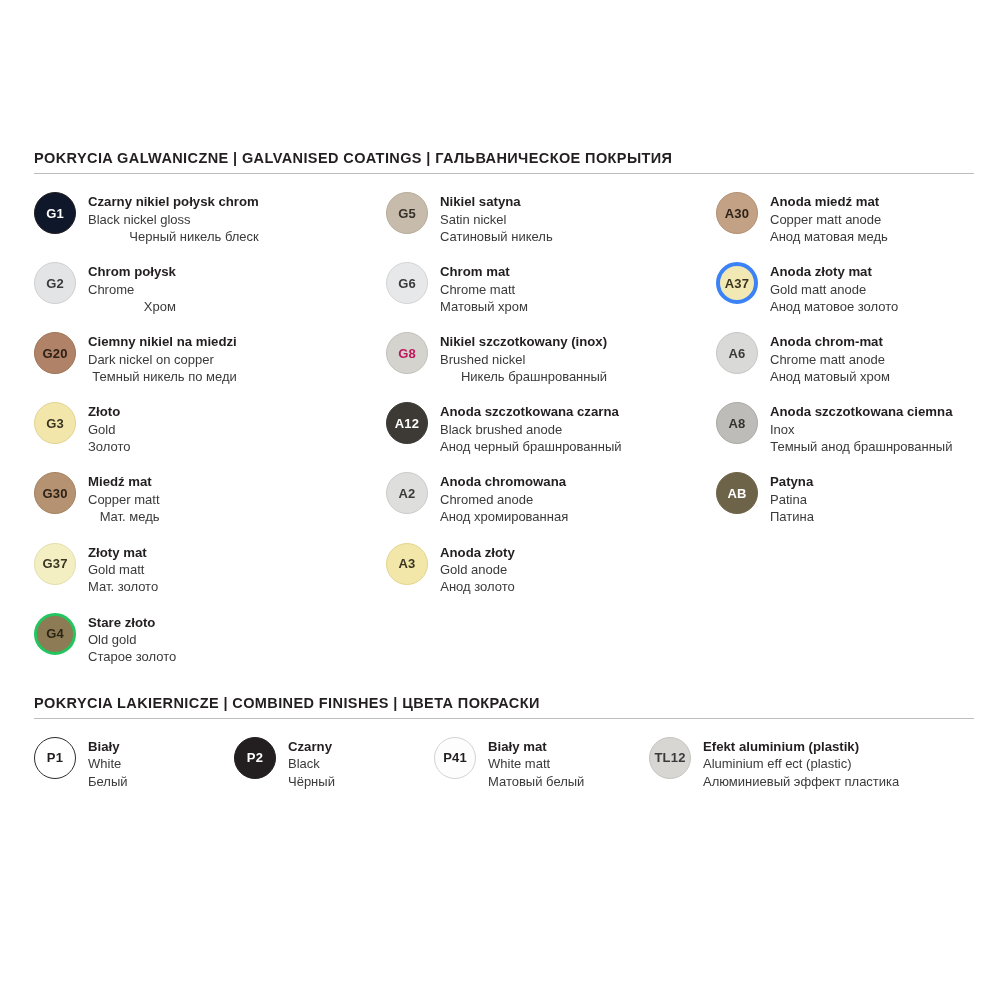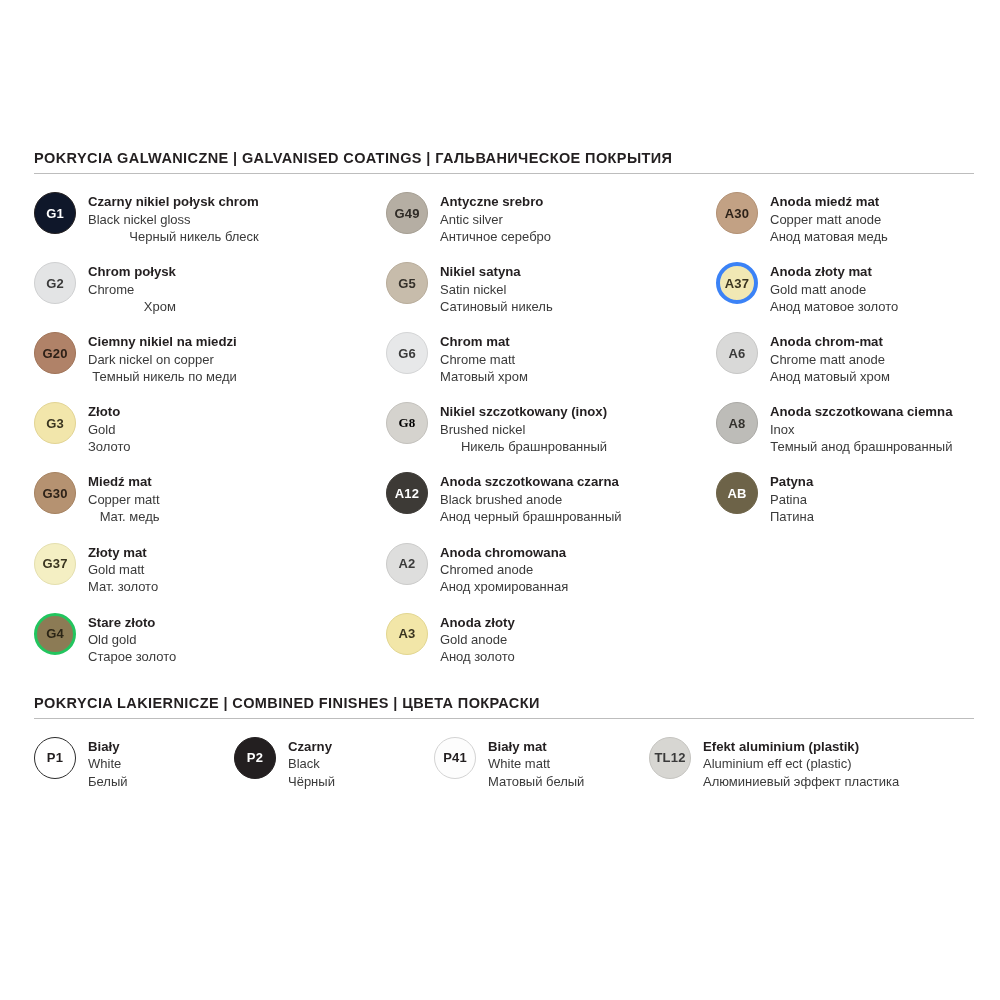--- a/index.html
+++ b/index.html
@@ -170,45 +170,37 @@
           <div class="labels">
             <div class="l1">Stare złoto</div>
             <div class="l2">Old gold</div>
             <div class="l3">Старое золото</div>
           </div>
         </div>
       </div>
 
       <div class="col col-2">
         <div class="item">
-          <div class="swatch" style="background:#b5aea3;color:#2f2b26;border:1px solid #a59e92;">G49</div>
-          <div class="labels">
-            <div class="l1">Antyczne srebro</div>
-            <div class="l2">Antic silver</div>
-            <div class="l3">Античное серебро</div>
-          </div>
-        </div>
-        <div class="item">
           <div class="swatch" style="background:#c7bcab;color:#34302a;border:1px solid #b8ac9a;">G5</div>
           <div class="labels">
             <div class="l1">Nikiel satyna</div>
             <div class="l2">Satin nickel</div>
             <div class="l3">Сатиновый никель</div>
           </div>
         </div>
         <div class="item">
           <div class="swatch" style="background:#e7e8e9;color:#3a3a3a;border:1px solid #d4d5d6;">G6</div>
           <div class="labels">
             <div class="l1">Chrom mat</div>
             <div class="l2">Chrome matt</div>
             <div class="l3">Матовый хром</div>
           </div>
         </div>
         <div class="item">
-          <div class="swatch" style="background:#d5d3ce;color:#000000;border:1px solid #c3c1bc;font-family:Liberation Serif, serif;">G8</div>
+          <div class="swatch" style="background:#d5d3ce;color:#be185d;border:1px solid #c3c1bc;">G8</div>
           <div class="labels">
             <div class="l1">Nikiel szczotkowany (inox)</div>
             <div class="l2">Brushed nickel</div>
             <div class="l3">Никель брашнрованный</div>
           </div>
         </div>
         <div class="item">
           <div class="swatch" style="background:#3d3a36;color:#ffffff;border:1px solid #3d3a36;">A12</div>
           <div class="labels">
             <div class="l1">Anoda szczotkowana czarna</div>

